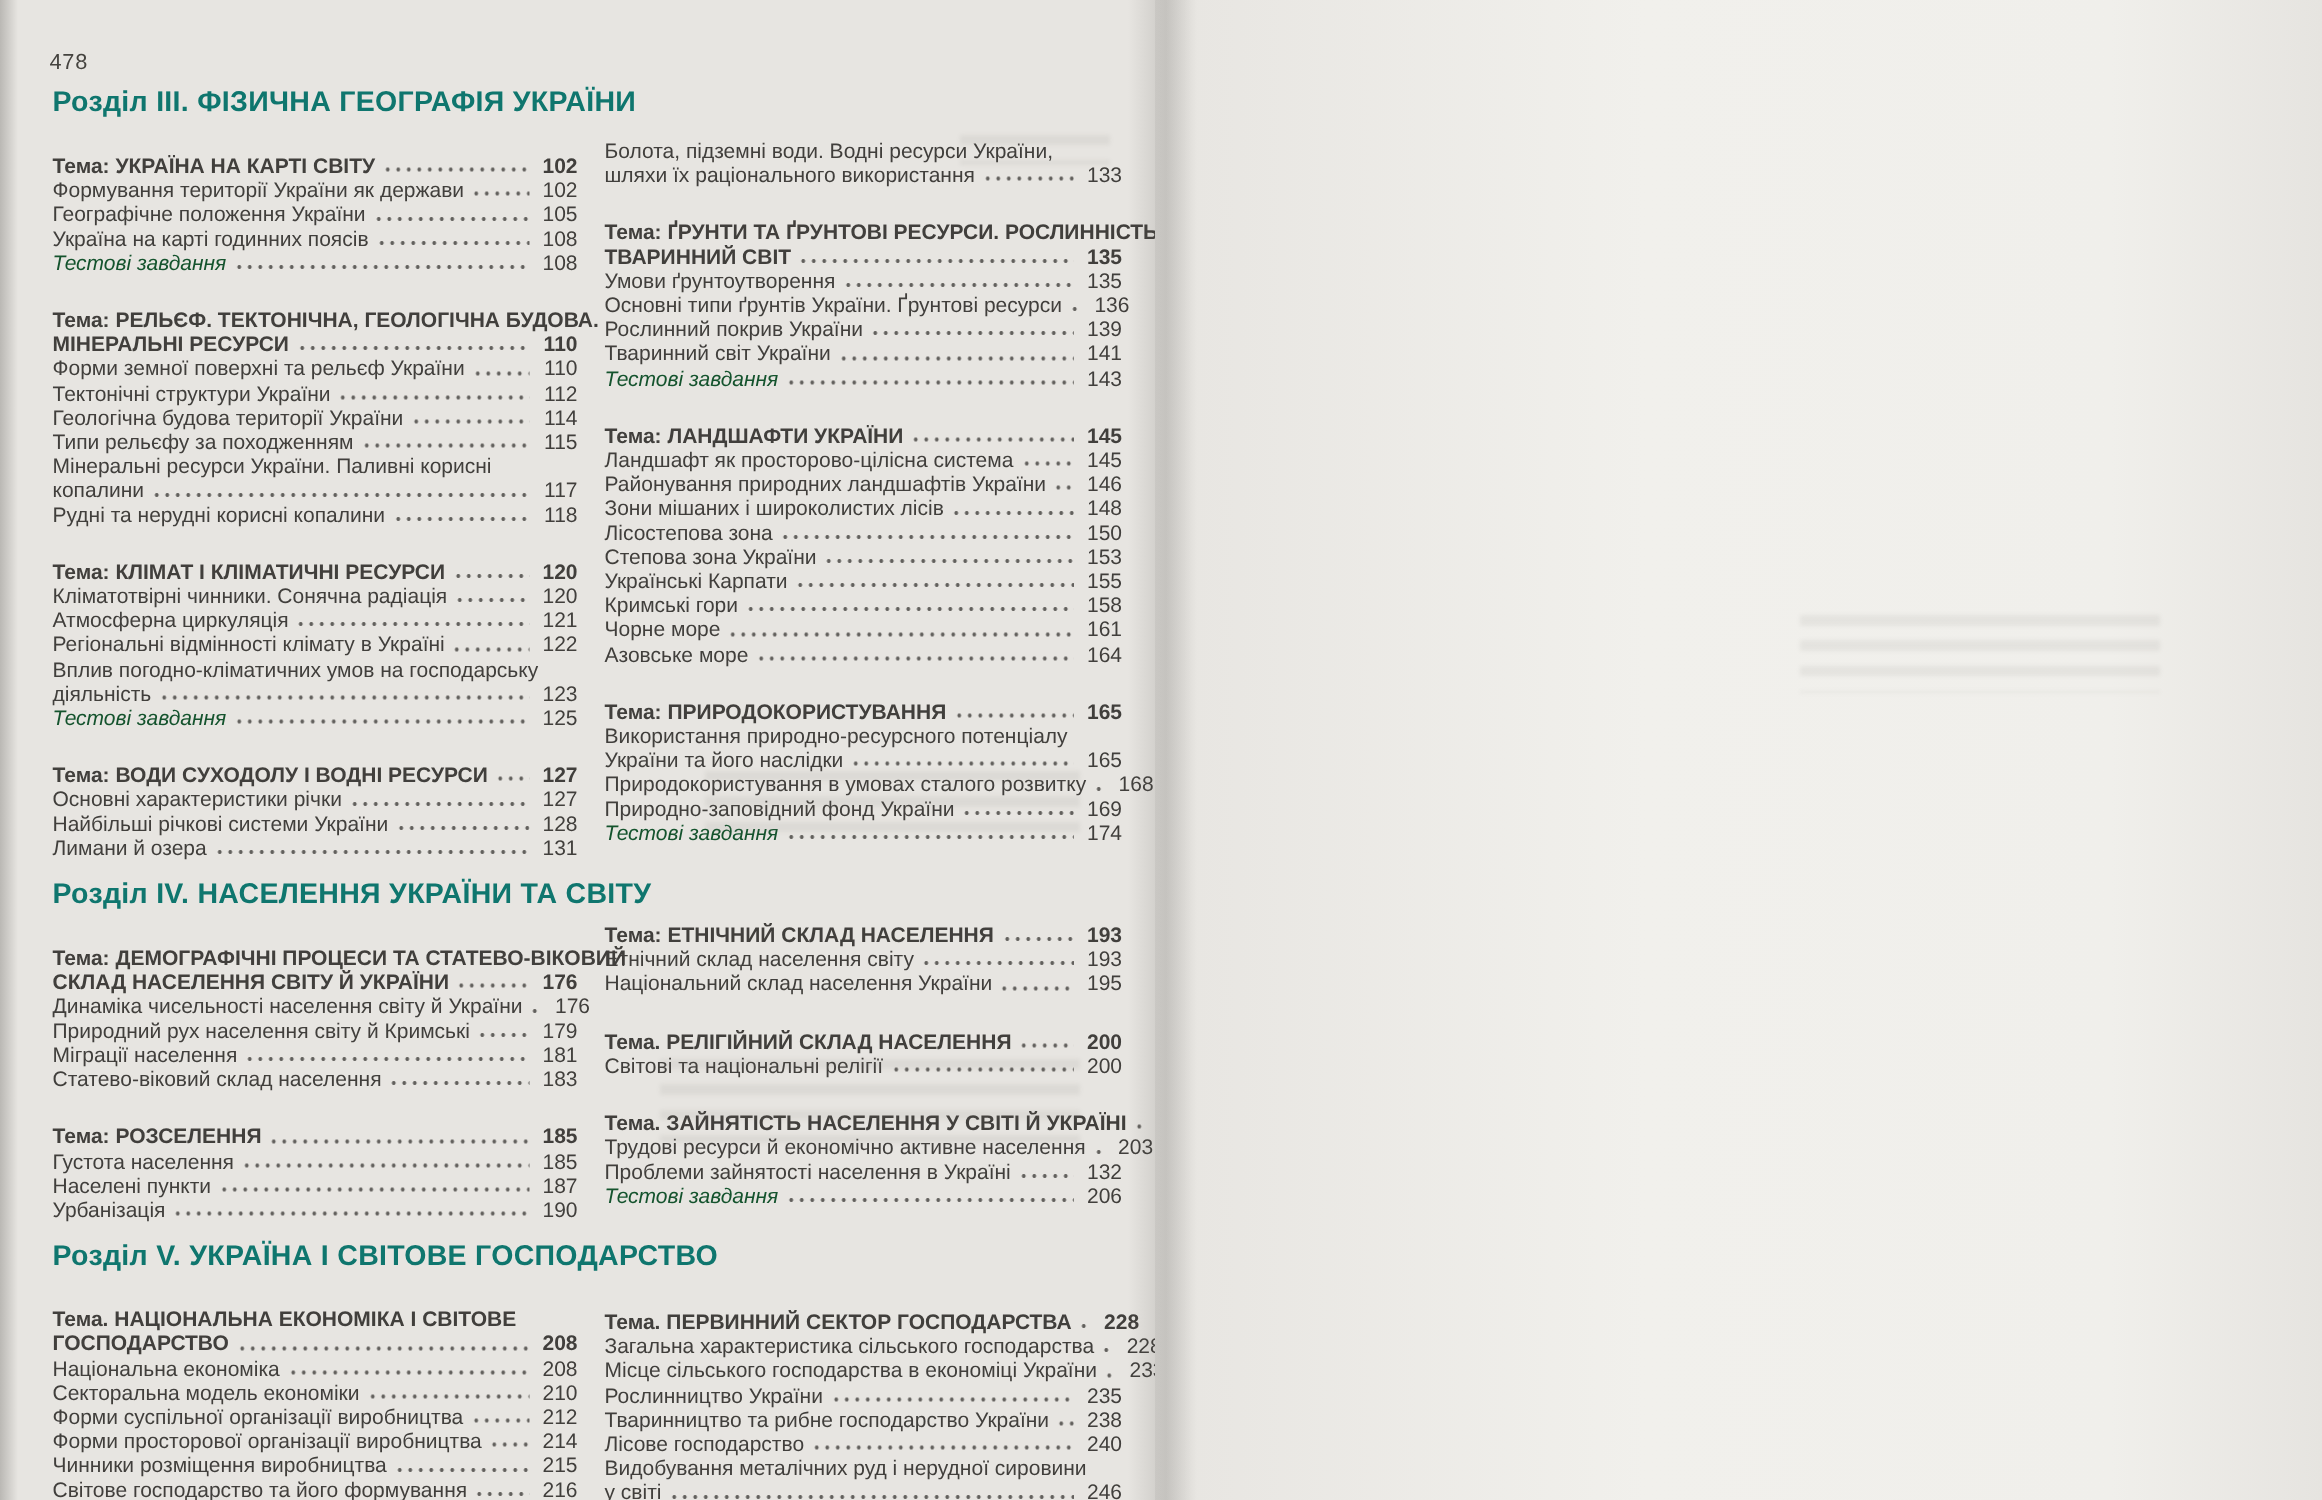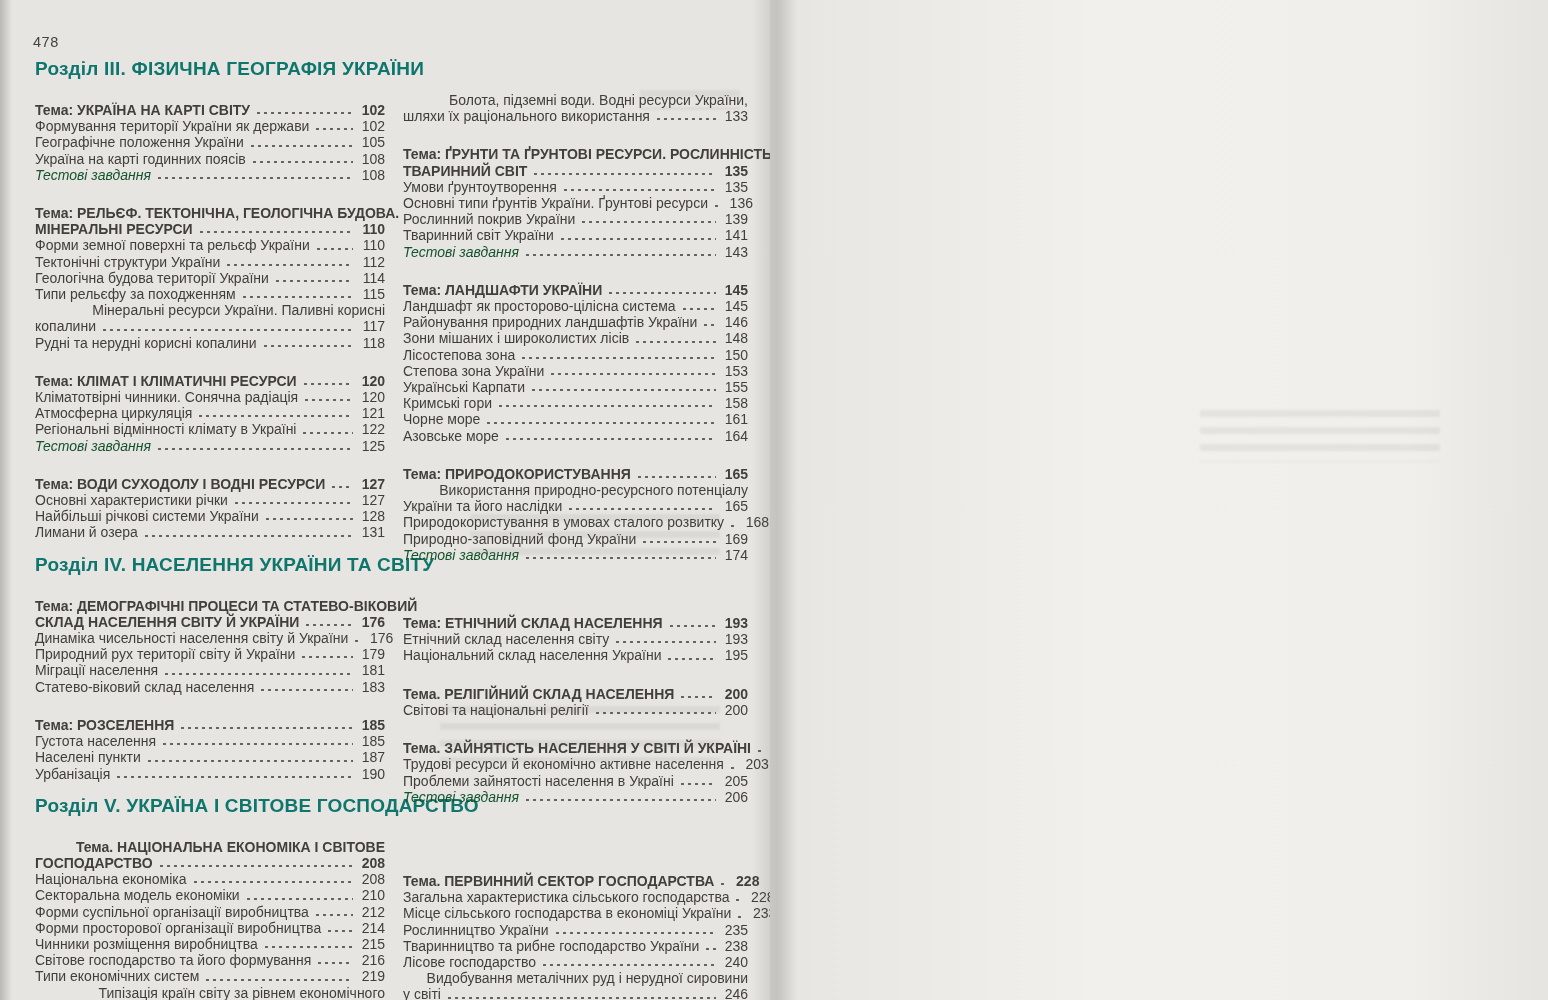--- a/index.html
+++ b/index.html
@@ -36,21 +36,21 @@
   .col-p0c1{left:403px;top:92px;width:345px;}
 
   .heading{
     font-size:19px;font-weight:600;color:#0f766e;
     margin:13px 0 7px 0;letter-spacing:0.2px;white-space:nowrap;
   }
   .column > .heading:first-child{margin-top:0;}
   .entry{font-size:14px;}
   .entry.theme{margin-top:22px;font-weight:bold;}
   .entry.test .label{font-style:italic;color:#14532d;}
-  .entry .line{line-height:16.2px;white-space:nowrap;text-align:right;}
+  .entry .line{line-height:16.2px;white-space:nowrap;}
   .lastline{display:flex;align-items:baseline;line-height:16.2px;}
   .lastline .label{flex:0 0 auto;white-space:nowrap;}
   .lastline .dots{
     flex:1 1 auto;min-width:8px;height:4px;align-self:flex-end;
     margin:0 4px 3px 5px;
     background-image:radial-gradient(circle,rgba(75,73,70,0.85) 1.1px,rgba(75,73,70,0) 1.45px);
     background-size:7px 4px;background-repeat:repeat-x;background-position:left bottom;
   }
   .lastline .pagenum{flex:0 0 auto;min-width:28px;text-align:right;white-space:nowrap;}
   .gap{width:100%;}
@@ -174,20 +174,28 @@
           <span class="pagenum">121</span>
         </div>
       </div>
       <div class="entry entry">
         <div class="lastline">
           <span class="label">Регіональні відмінності клімату в Україні</span>
           <span class="dots"></span>
           <span class="pagenum">122</span>
         </div>
       </div>
+      <div class="entry entry">
+        <div class="line">Вплив погодно-кліматичних умов на господарську</div>
+        <div class="lastline">
+          <span class="label">діяльність</span>
+          <span class="dots"></span>
+          <span class="pagenum">123</span>
+        </div>
+      </div>
       <div class="entry test">
         <div class="lastline">
           <span class="label">Тестові завдання</span>
           <span class="dots"></span>
           <span class="pagenum">125</span>
         </div>
       </div>
       <div class="entry theme">
         <div class="lastline">
           <span class="label">Тема: ВОДИ СУХОДОЛУ І ВОДНІ РЕСУРСИ</span>
@@ -227,21 +235,21 @@
       </div>
       <div class="entry entry">
         <div class="lastline">
           <span class="label">Динаміка чисельності населення світу й України</span>
           <span class="dots"></span>
           <span class="pagenum">176</span>
         </div>
       </div>
       <div class="entry entry">
         <div class="lastline">
-          <span class="label">Природний рух території світу й України</span>
+          <span class="label">Природний рух населення світу й Кримські</span>
           <span class="dots"></span>
           <span class="pagenum">179</span>
         </div>
       </div>
       <div class="entry entry">
         <div class="lastline">
           <span class="label">Міграції населення</span>
           <span class="dots"></span>
           <span class="pagenum">181</span>
         </div>
@@ -560,21 +568,21 @@
         <div class="lastline">
           <span class="label">Трудові ресурси й економічно активне населення</span>
           <span class="dots"></span>
           <span class="pagenum">203</span>
         </div>
       </div>
       <div class="entry entry">
         <div class="lastline">
           <span class="label">Проблеми зайнятості населення в Україні</span>
           <span class="dots"></span>
-          <span class="pagenum">205</span>
+          <span class="pagenum">132</span>
         </div>
       </div>
       <div class="entry test">
         <div class="lastline">
           <span class="label">Тестові завдання</span>
           <span class="dots"></span>
           <span class="pagenum">206</span>
         </div>
       </div>
       <div class="gap" style="height: 46px;"></div>

